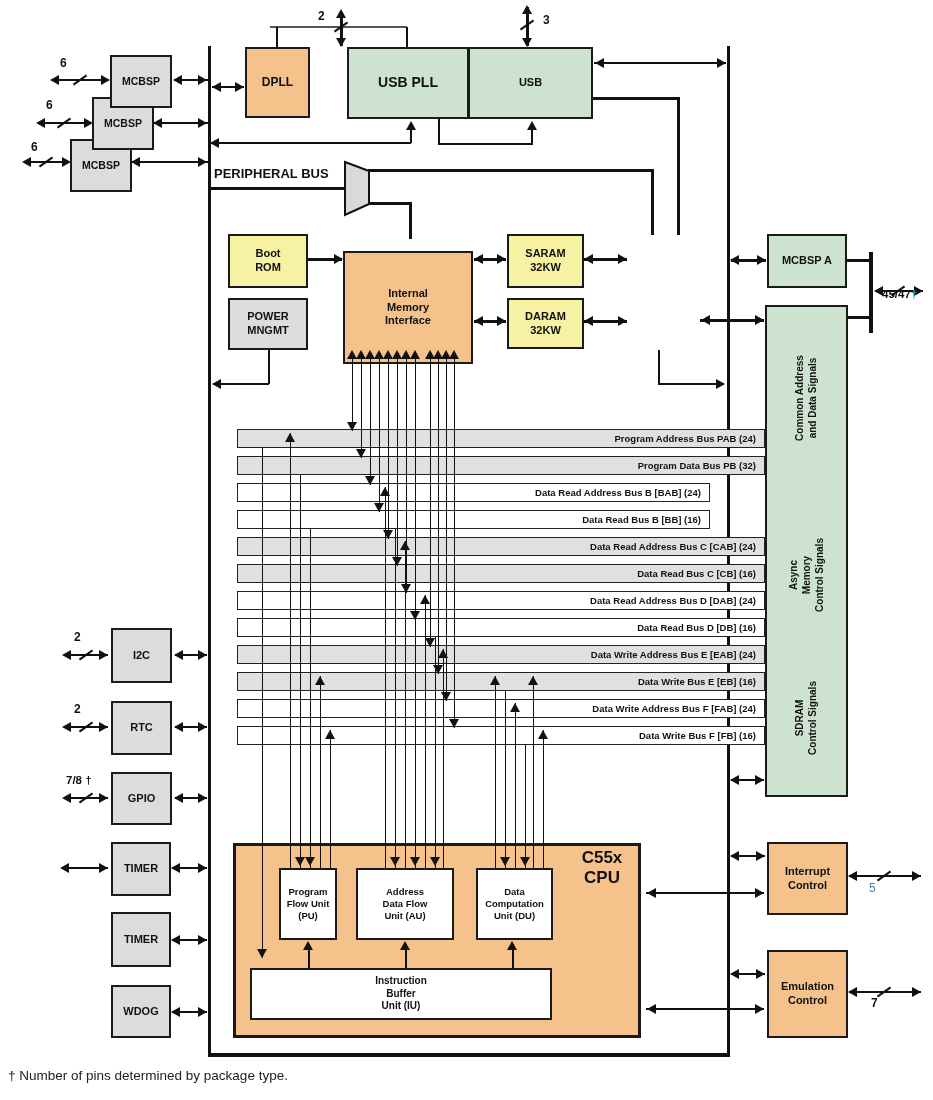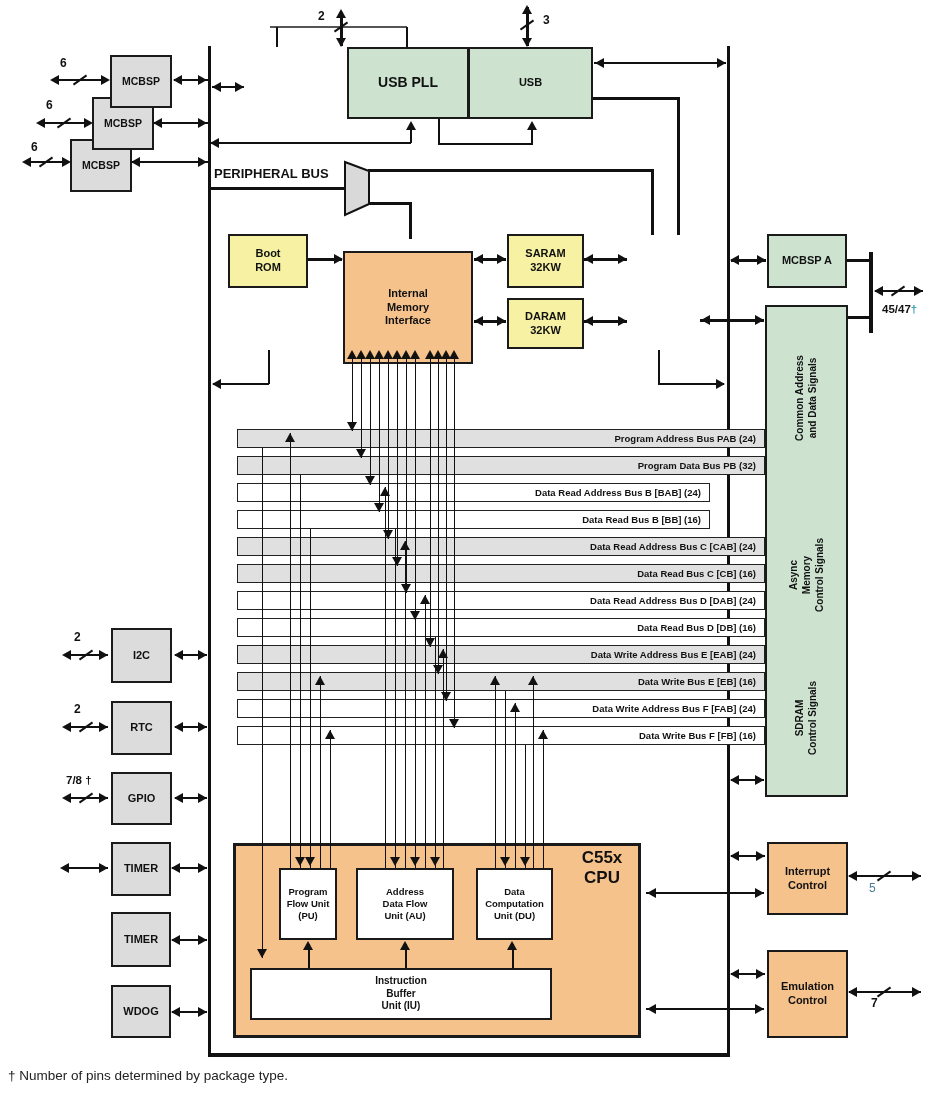--- a/index.html
+++ b/index.html
@@ -26,25 +26,28 @@
 </style>
 </head>
 <body>
 
 <div id="diagram">
 
   <div class="blk gray" style="left:70px;top:139px;width:62px;height:53px;font-size:10.5px;z-index:3"><span>MCBSP</span></div>
   <div class="blk gray" style="left:92px;top:97px;width:62px;height:53px;font-size:10.5px;z-index:4"><span>MCBSP</span></div>
   <div class="blk gray" style="left:110px;top:55px;width:62px;height:53px;font-size:10.5px;z-index:5"><span>MCBSP</span></div>
 
+  <div class="blk orange" style="left:245px;top:47px;width:65px;height:71px;font-size:12px"><span>DPLL</span></div>
   <div class="blk green" style="left:347px;top:47px;width:122px;height:72px;font-size:14px"><span>USB PLL</span></div>
   <div class="blk yellow" style="left:228px;top:234px;width:80px;height:54px;font-size:11px"><span>Boot
 ROM</span></div>
 
   <div class="blk green" style="left:468px;top:47px;width:125px;height:72px;font-size:11px"><span>USB</span></div>
+  <div class="blk gray" style="left:228px;top:298px;width:80px;height:52px;font-size:11px"><span>POWER
+MNGMT</span></div>
   <div class="blk orange" style="left:343px;top:251px;width:130px;height:113px;font-size:11px"><span>Internal
 Memory
 Interface</span></div>
   <div class="blk yellow" style="left:507px;top:234px;width:77px;height:54px;font-size:11px"><span>SARAM
 32KW</span></div>
   <div class="blk yellow" style="left:507px;top:298px;width:77px;height:51px;font-size:11px"><span>DARAM
 32KW</span></div>
 
   <div class="blk green" style="left:767px;top:234px;width:80px;height:54px;font-size:11px"><span>MCBSP A</span></div>
   <div class="blk green" style="left:765px;top:305px;width:83px;height:492px"></div>
@@ -90,21 +93,21 @@
 
   <div class="lbl" style="left:214px;top:167px;font-size:13px">PERIPHERAL BUS</div>
   <div class="lbl" style="left:318px;top:10px;font-size:12px">2</div>
   <div class="lbl" style="left:543px;top:14px;font-size:12px">3</div>
   <div class="lbl" style="left:60px;top:57px;font-size:12px">6</div>
   <div class="lbl" style="left:46px;top:99px;font-size:12px">6</div>
   <div class="lbl" style="left:31px;top:141px;font-size:12px">6</div>
   <div class="lbl" style="left:74px;top:631px;font-size:12px">2</div>
   <div class="lbl" style="left:74px;top:703px;font-size:12px">2</div>
   <div class="lbl" style="left:66px;top:774px;font-size:11.5px">7/8 †</div>
-  <div class="lbl" style="left:882px;top:303px;font-size:11.5px"><span>45/47</span><span style="color:#2e9db3">†</span></div>
+  <div class="lbl" style="left:882px;top:288px;font-size:11.5px"><span>45/47</span><span style="color:#2e9db3">†</span></div>
   <div class="lbl" style="left:869px;top:882px;font-size:12px;color:#4b7b96;font-weight:normal">5</div>
   <div class="lbl" style="left:871px;top:997px;font-size:12px">7</div>
   <div class="footnote">† Number of pins determined by package type.</div>
 
   <div id="buses">
       <div class="bus" style="left: 237px; top: 429px; height: 19px; width: 528px; background: rgb(224, 224, 224);">Program Address Bus PAB (24)</div>
       <div class="bus" style="left: 237px; top: 456px; height: 19px; width: 528px; background: rgb(224, 224, 224);">Program Data Bus PB (32)</div>
       <div class="bus" style="left: 237px; top: 483px; height: 19px; width: 473px; background: rgb(255, 255, 255);">Data Read Address Bus B [BAB] (24)</div>
       <div class="bus" style="left: 237px; top: 510px; height: 19px; width: 473px; background: rgb(255, 255, 255);">Data Read Bus B [BB] (16)</div>
       <div class="bus" style="left: 237px; top: 537px; height: 19px; width: 528px; background: rgb(224, 224, 224);">Data Read Address Bus C [CAB] (24)</div>

